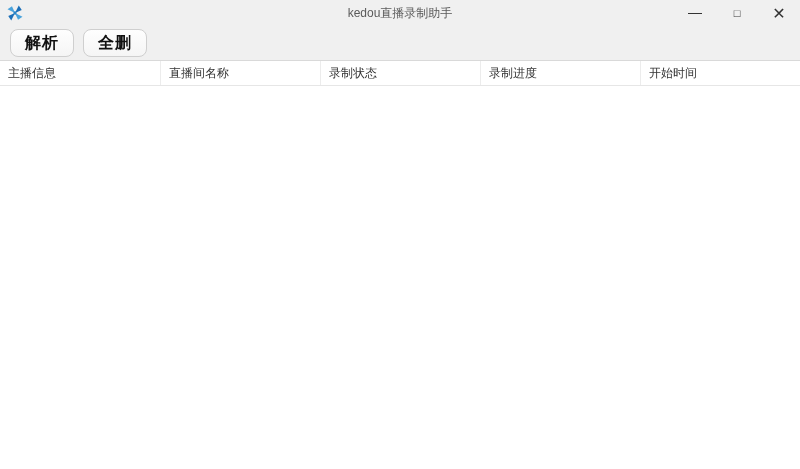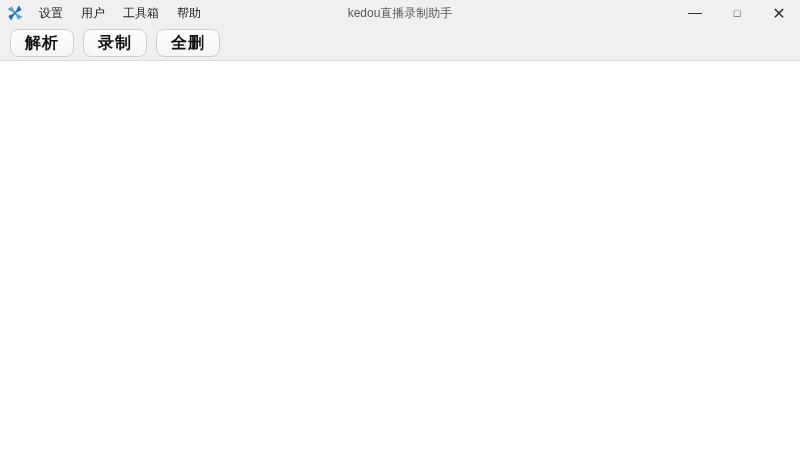--- a/index.html
+++ b/index.html
@@ -126,45 +126,45 @@
 
     <div class="titlebar">
       <svg class="app-icon" viewBox="0 0 24 24">
         <path d="M12 12 L2 7 L8 3 Z" fill="#4aa3dc"></path>
         <path d="M12 12 L17 2 L21 8 Z" fill="#1c6fb8"></path>
         <path d="M12 12 L22 17 L16 21 Z" fill="#4aa3dc"></path>
         <path d="M12 12 L7 22 L3 16 Z" fill="#1c6fb8"></path>
         <circle cx="12" cy="12" r="2.2" fill="#2b86c8"></circle>
       </svg>
 
-      <div class="menu">
-        <div class="menu-item">设置</div>
-        <div class="menu-item">用户</div>
-        <div class="menu-item">工具箱</div>
-        <div class="menu-item">帮助</div>
-      </div>
 
       <div class="window-title">kedou直播录制助手</div>
 
       <div class="win-controls">
         <div class="win-btn minimize">
           <span>—</span>
         </div>
         <div class="win-btn maximize">
           <span>□</span>
         </div>
         <div class="win-btn close">
           <span>✕</span>
         </div>
       </div>
     </div>
 
     <div class="toolbar">
       <button class="tool-btn">解析</button>
-      <button class="tool-btn">录制</button>
       <button class="tool-btn">全删</button>
     </div>
   </div>
 
+  <div class="table-header">
+    <div class="th-cell">主播信息</div>
+    <div class="th-cell">直播间名称</div>
+    <div class="th-cell">录制状态</div>
+    <div class="th-cell">录制进度</div>
+    <div class="th-cell">开始时间</div>
+  </div>
 
   <div class="table-body"></div>
 
 </div>
 
 </body></html>

